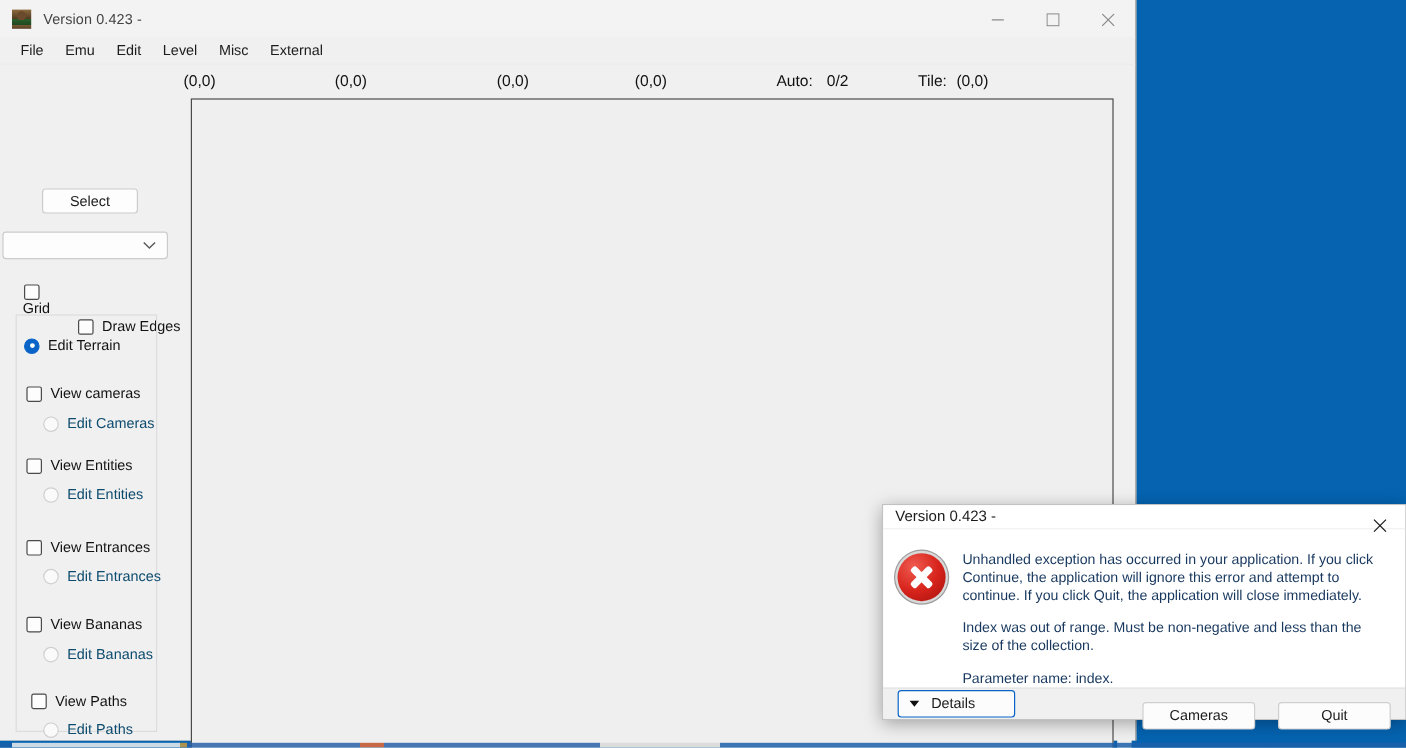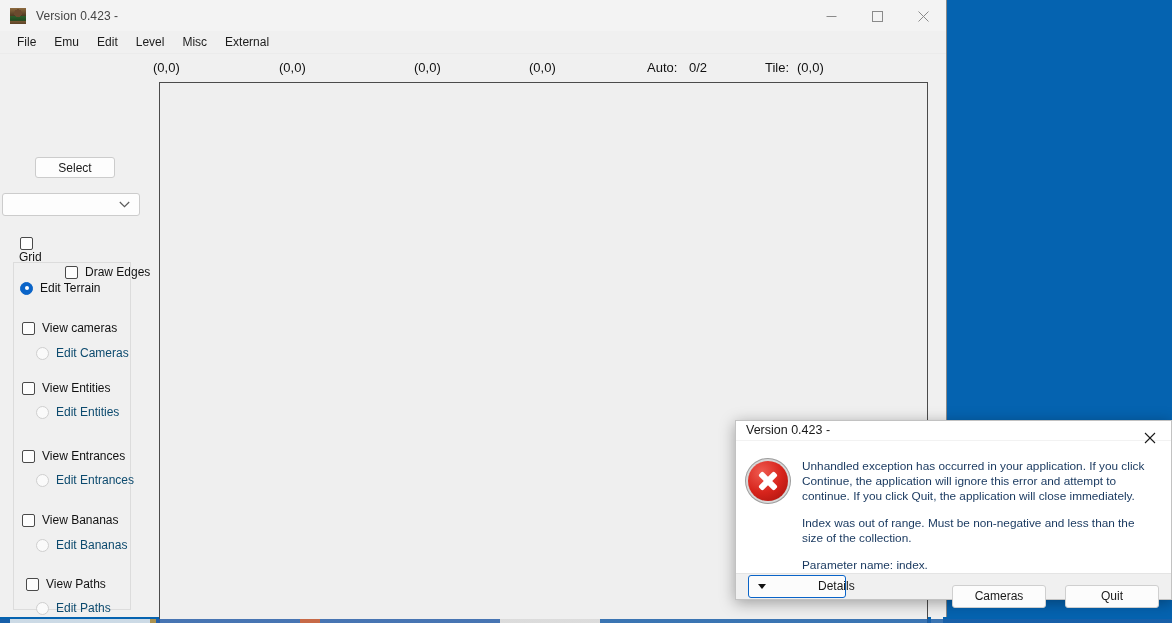--- a/index.html
+++ b/index.html
@@ -224,21 +224,21 @@
     padding: 0 12px;
     position: relative;
     border-top: 1px solid #e4e4e4;
   }
   #details-btn {
     width: 98px; height: 23px;
     background: #fcfcfc;
     border: 1px solid #0a64c8;
     border-radius: 3px;
     display: flex; align-items: center;
-    font-size: 12px; color: #1a1a1a; gap: 42px;
+    font-size: 12px; color: #1a1a1a;
   }
   #details-btn .tri {
     margin-left: 9px; margin-right: 10px;
     width: 0; height: 0;
     border-left: 4.5px solid transparent;
     border-right: 4.5px solid transparent;
     border-top: 5px solid #111;
   }
   .dlg-btn {
     position: absolute; top: 11px;

